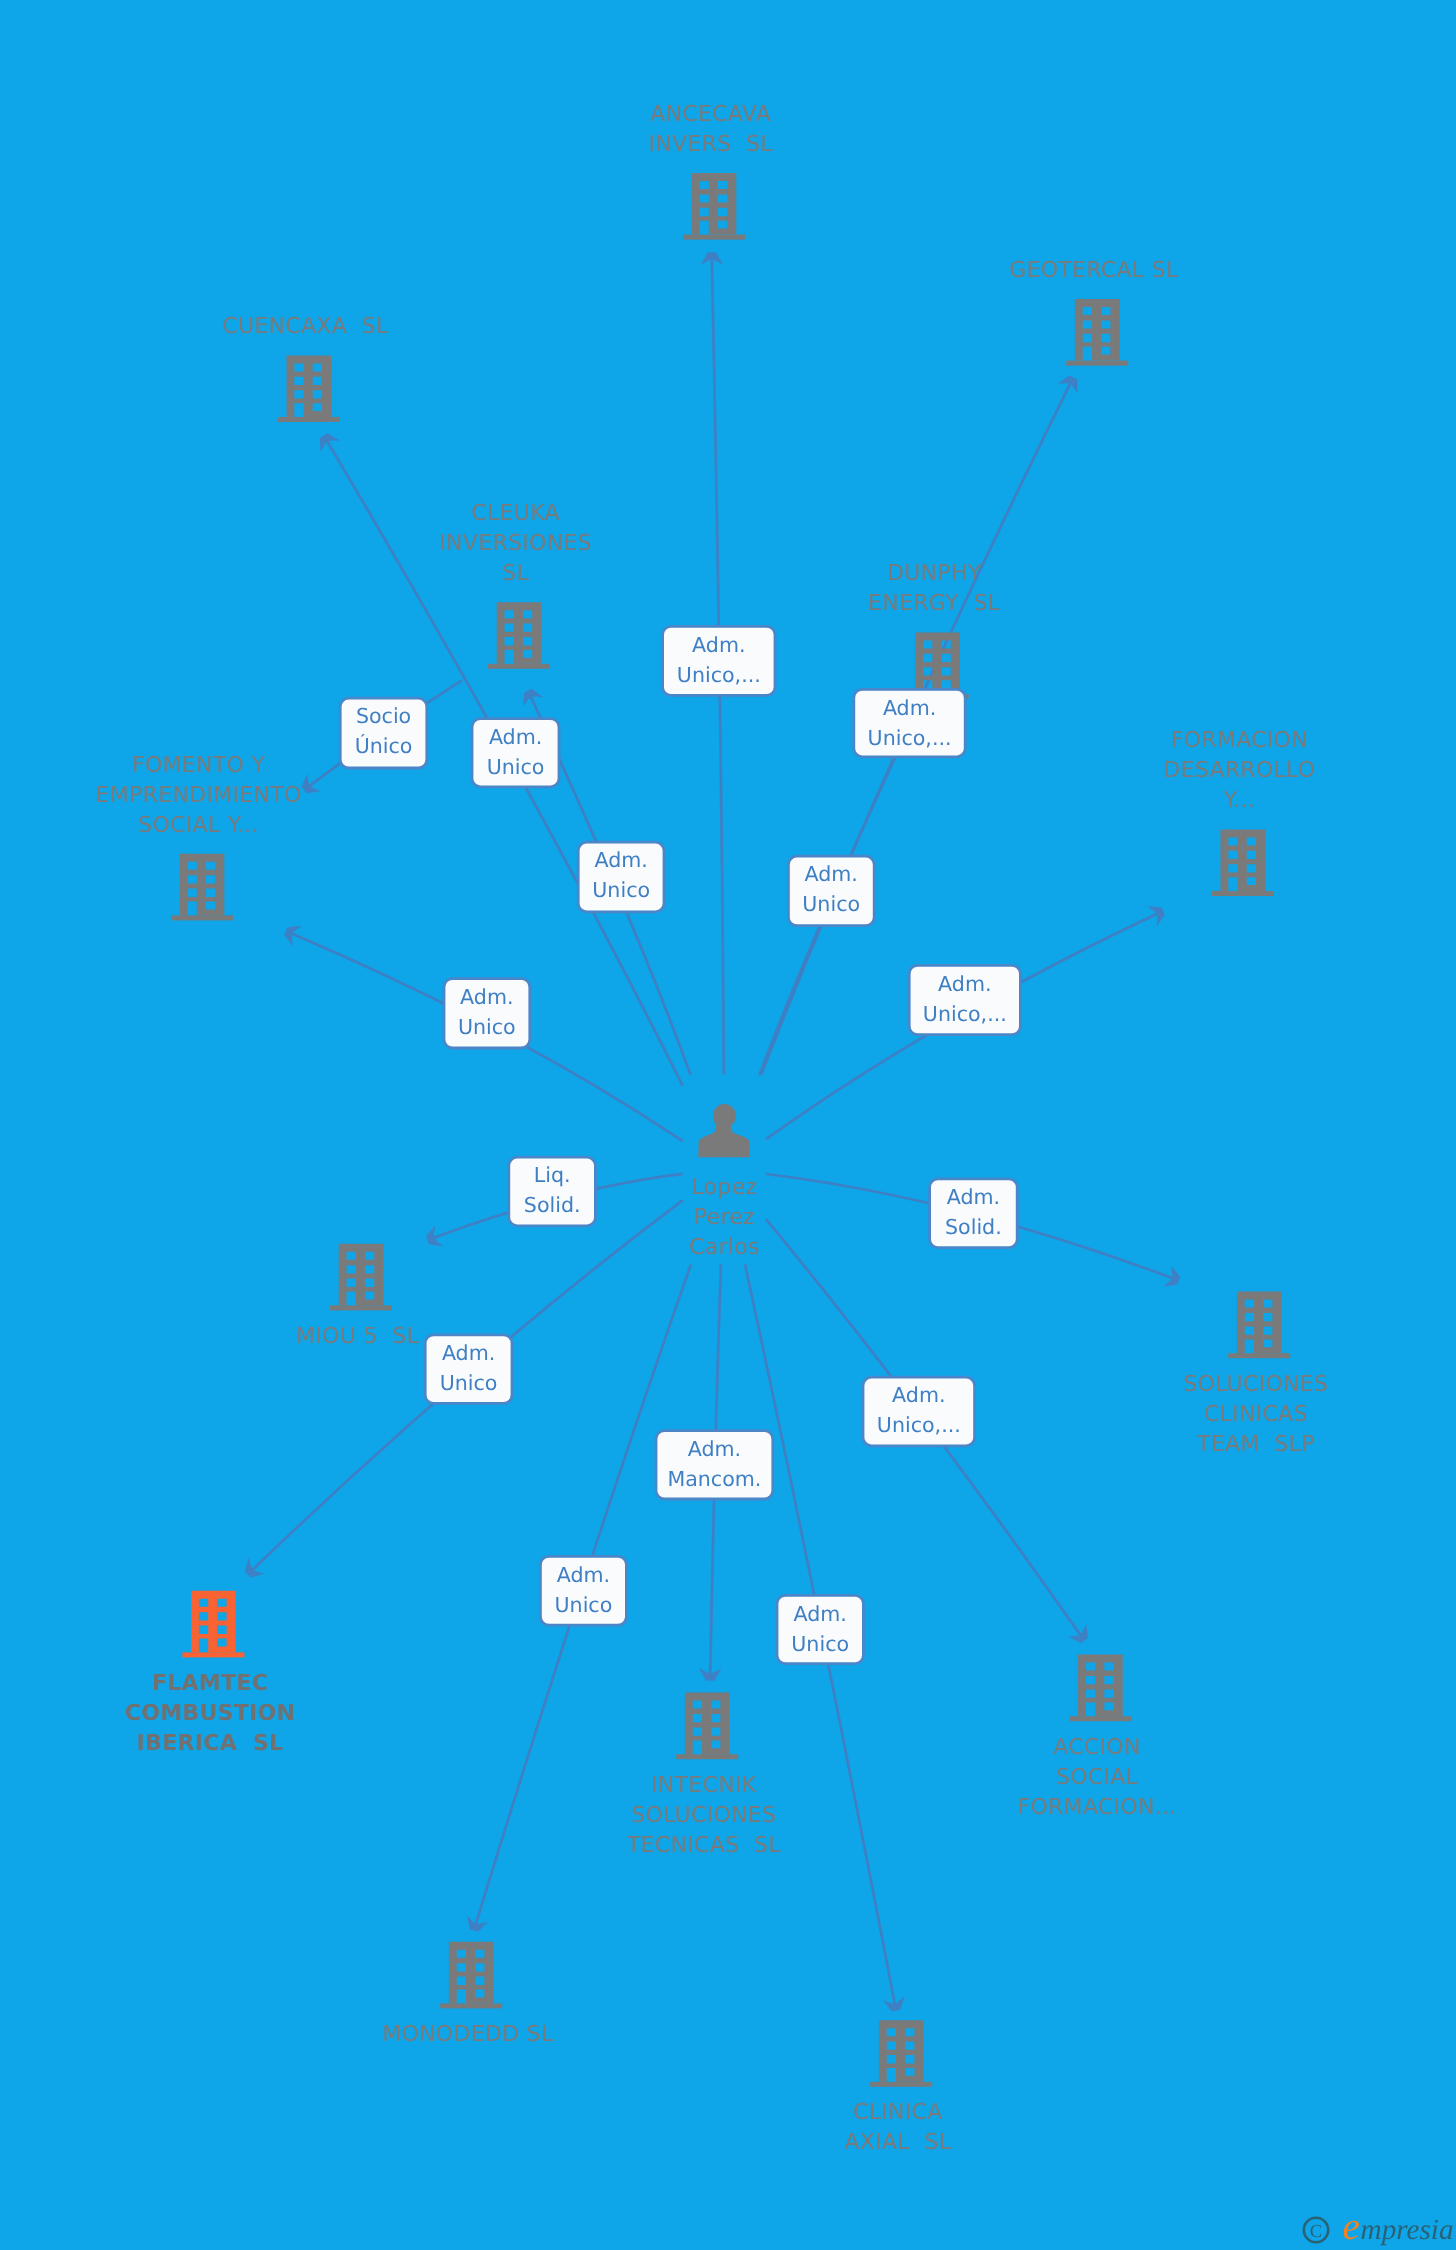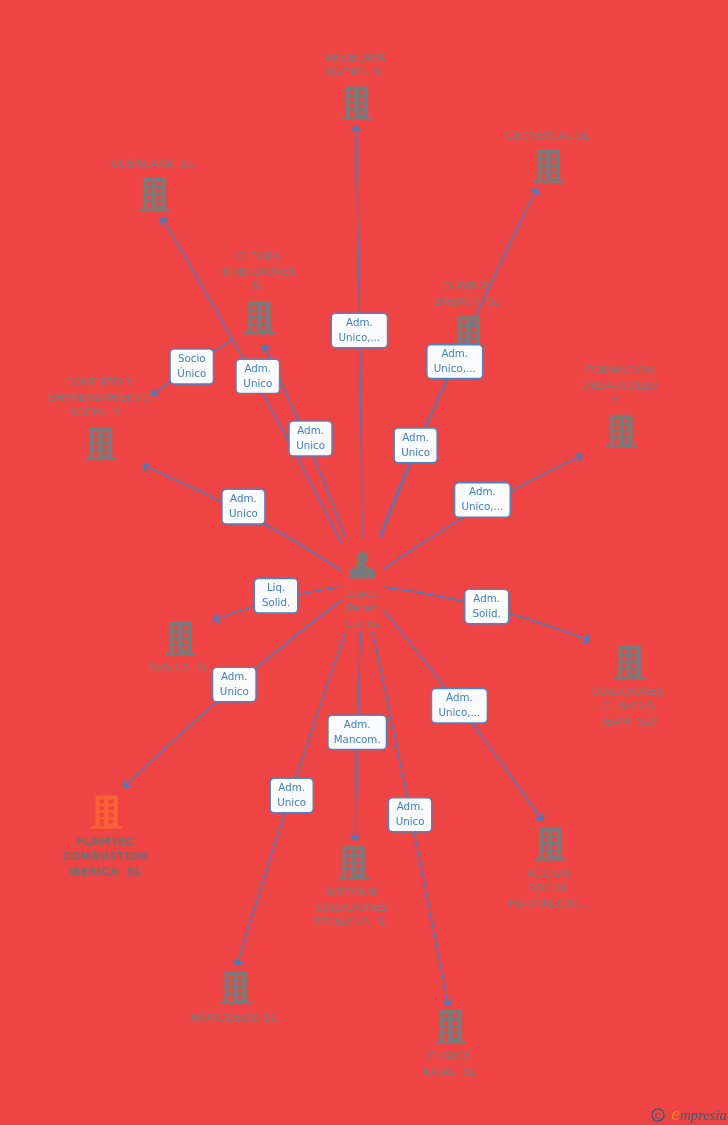--- a/index.html
+++ b/index.html
@@ -1,18 +1,18 @@
 <!DOCTYPE html>
 <html><head>
 <meta charset="utf-8">
 <title>Empresia</title>
 <style>
   html,body{margin:0;padding:0;background:#ffffff;}
   body{width:728px;height:1125px;overflow:hidden;font-family:"DejaVu Sans",sans-serif;}
-  #stage{position:relative;width:728px;height:1125px;background:#ef4444;overflow:hidden;}
+  #stage{position:relative;width:728px;height:1125px;background:#0ea5e9;overflow:hidden;}
   #graph{position:absolute;left:0;top:0;}
   #graph text{font-family:"DejaVu Sans",sans-serif;}
   .node-label{font-family:"DejaVu Sans",sans-serif;font-size:11px;fill:#7a7a7a;
               text-anchor:middle;white-space:pre;letter-spacing:0.15px;}
   .node-label.hl{fill:#717171;font-weight:bold;}
   .rel-text{font-family:"Liberation Sans",sans-serif;font-size:10.3px;fill:#3f7fc4;
             text-anchor:middle;white-space:pre;}
   .rel-box{fill:#fafbfc;stroke:#4a86c8;stroke-width:1.4;}
   .edge{stroke:#3f7fc4;stroke-width:1.35;fill:none;}
   .arrow{fill:#3f7fc4;}

